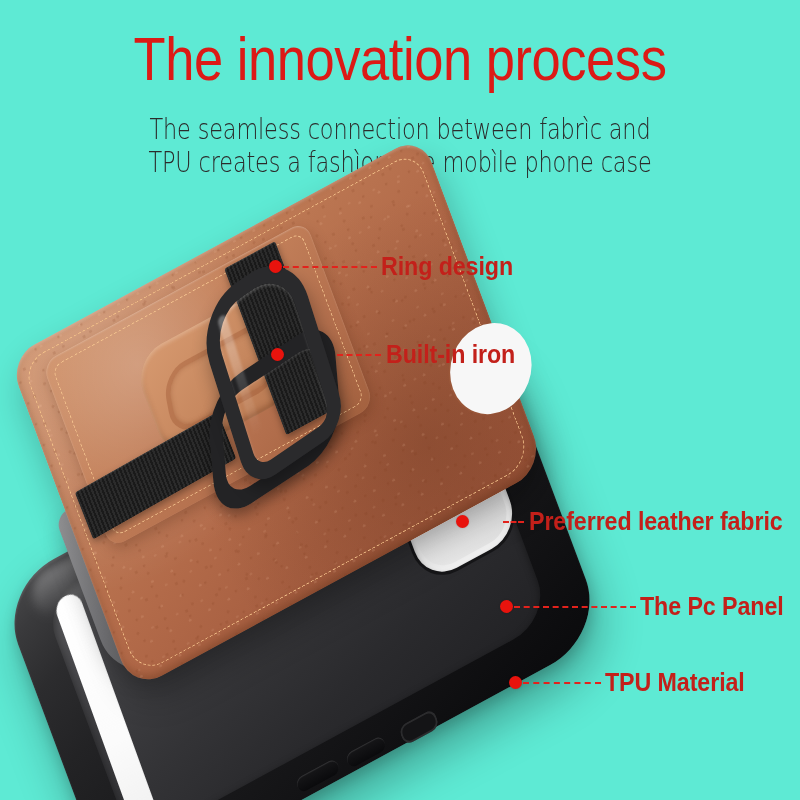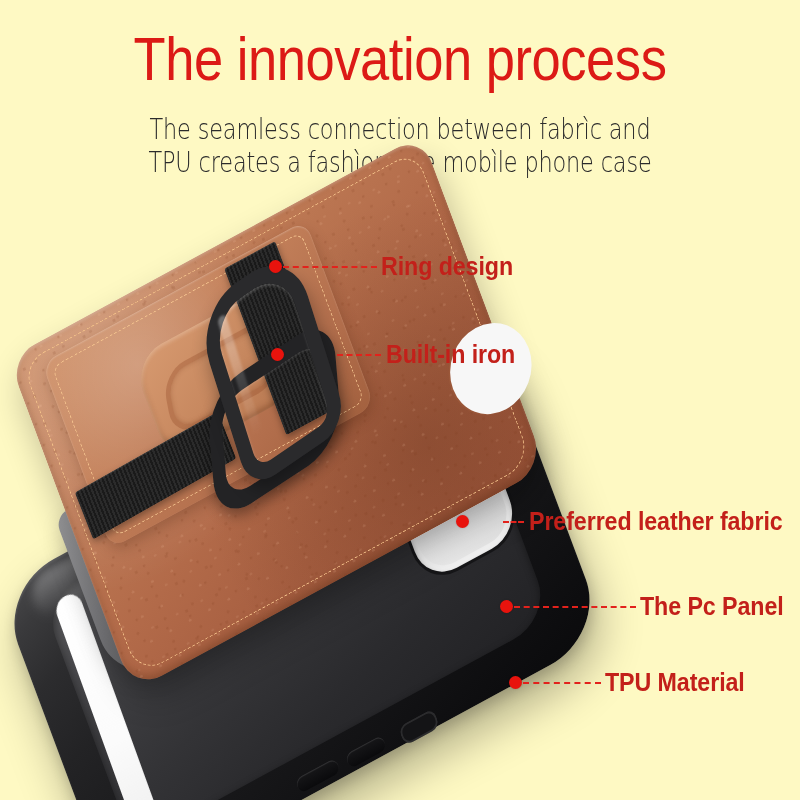--- a/index.html
+++ b/index.html
@@ -11,21 +11,21 @@
     width: 800px;
     height: 800px;
     background: #f7f7f7;
     font-family: "Liberation Sans", sans-serif;
     overflow: hidden;
   }
   #page {
     position: relative;
     width: 800px;
     height: 800px;
-    background: #fef9c3;
+    background: #5eead4;
     overflow: hidden;
   }
 
   
   .title {
     position: absolute;
     left: 0;
     top: 26px;
     width: 800px;
     text-align: center;

